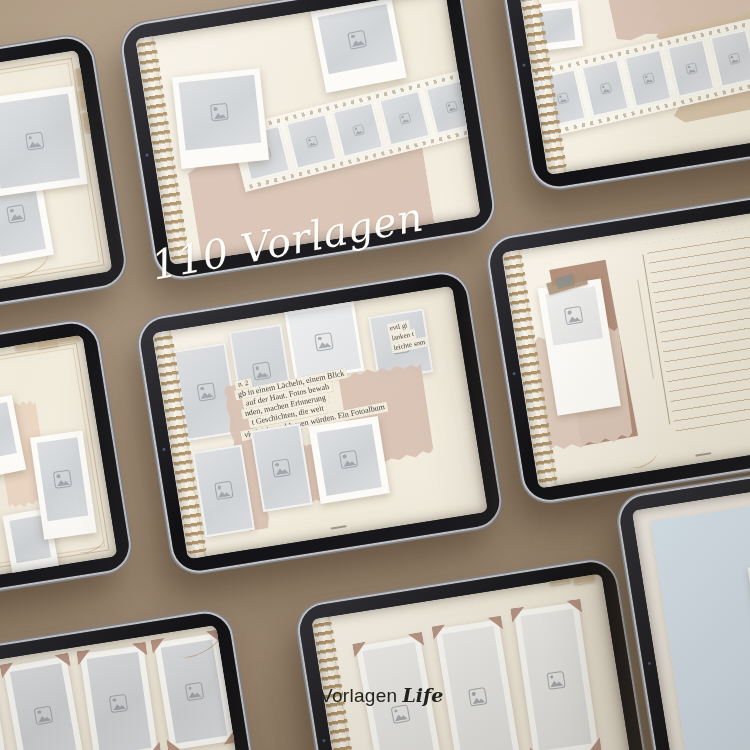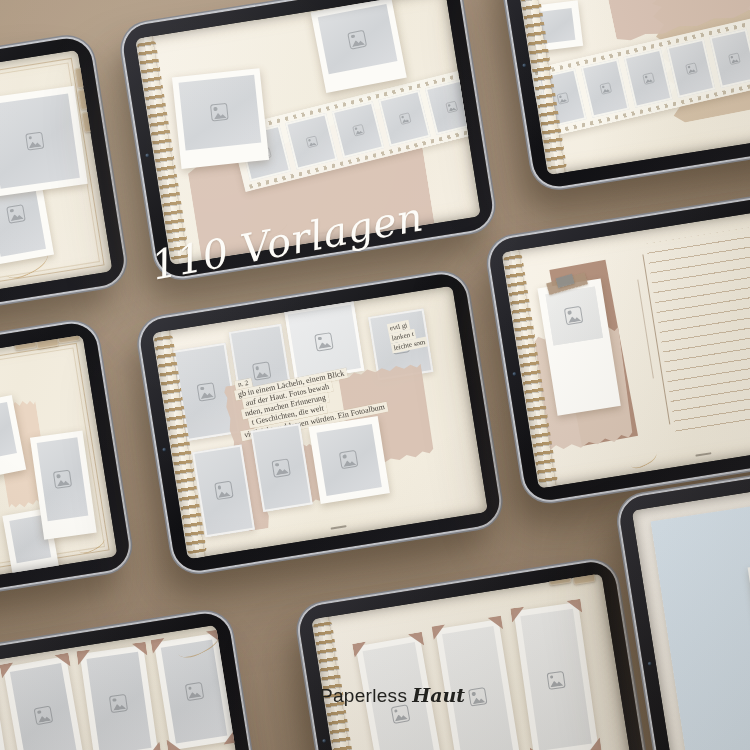--- a/index.html
+++ b/index.html
@@ -404,16 +404,16 @@
             
           </div>
         </div>
         <div class="sheen"></div>
       </div>
     </div>
   </div>
 
   <div class="headline">110 Vorlagen</div>
   <div class="brand">
-    <span class="w1">Paperless</span><span class="w2">Haut</span>
+    <span class="w1">Vorlagen</span><span class="w2">Life</span>
   </div>
 
 </div>
 
 </body></html>

